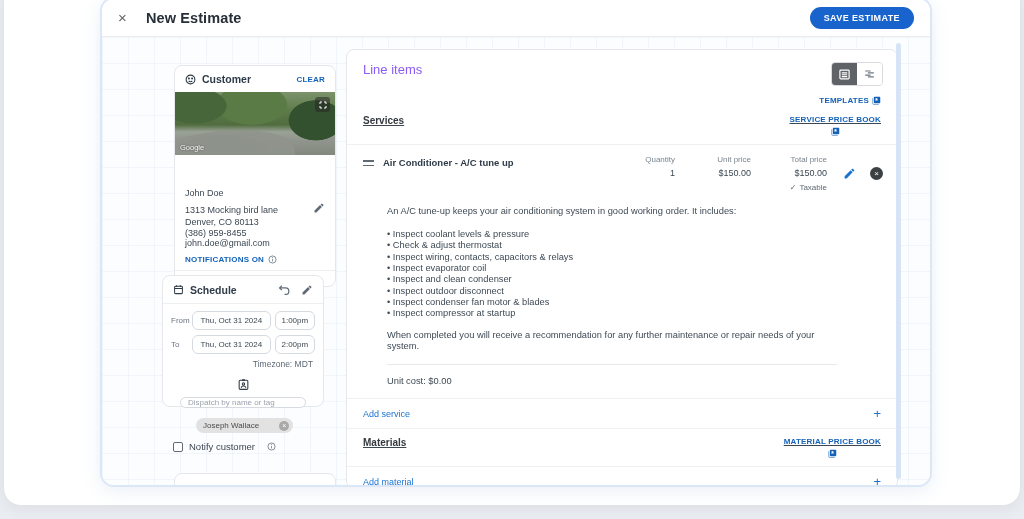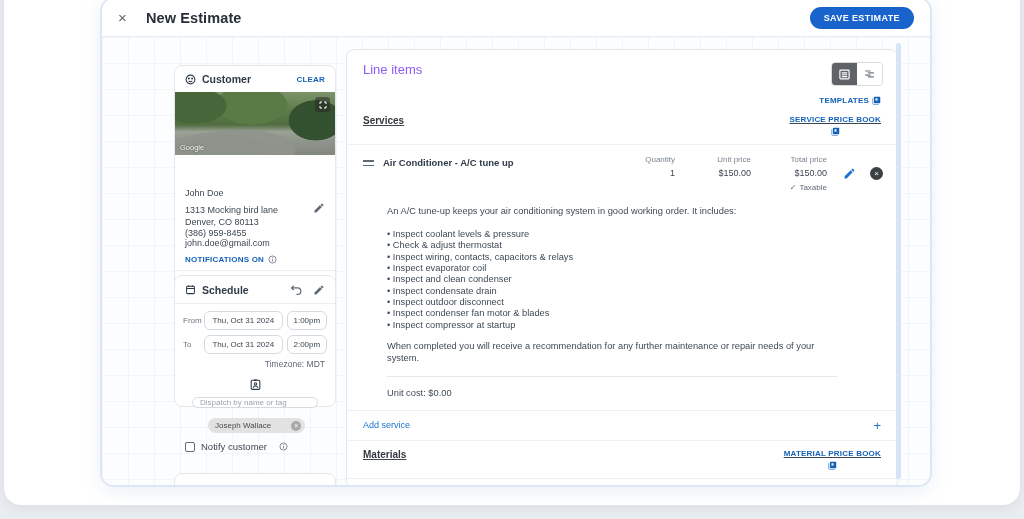--- a/index.html
+++ b/index.html
@@ -59,21 +59,21 @@
   .cd-row .grow { flex:1; }
   .cust-name { font-size:9px; color:#3c4752; margin-bottom:6px; }
   .cust-addr { font-size:9px; color:#3c4752; line-height:1.35; }
   .cust-line { font-size:9px; color:#3c4752; }
   .notif-row { display:flex; align-items:center; gap:4px; margin-top:7px; }
   .divider { border-top:1px solid #eceff2; }
   .history-row { display:flex; align-items:center; gap:7px; padding:8px 10px; cursor:pointer; }
   .history-row span { font-size:9.5px; color:#3c4752; }
 
   
-  .schedule-card { left:72px; top:238px; width:162px; height:132px; }
+  .schedule-card { left:60px; top:238px; width:162px; height:132px; }
   .sched-head { display:flex; align-items:center; padding:7px 10px; border-bottom:1px solid #eceff2; }
   .sched-head .ttl { font-size:10.5px; font-weight:bold; color:#2f3b48; margin-left:6px; }
   .sched-head .acts { margin-left:auto; display:flex; gap:10px; align-items:center; }
   .sched-body { padding:7px 8px 0; }
   .dt-row { display:flex; align-items:center; margin-bottom:5px; }
   .dt-label { font-size:8px; color:#6b7682; width:21px; flex:none; }
   .field { border:1px solid #d5dae0; border-radius:6px; background:#fff; font-size:8px; color:#3c4752;
     padding:4px 4px; text-align:center; cursor:text; white-space:nowrap; }
   .field.date { width:80px; margin-right:4px; }
   .field.time { width:41px; }
@@ -358,21 +358,20 @@
           </div>
         </div>
 
         <div class="desc">
           <p>An A/C tune-up keeps your air conditioning system in good working order. It includes:</p>
           <div class="b">• Inspect coolant levels &amp; pressure</div>
           <div class="b">• Check &amp; adjust thermostat</div>
           <div class="b">• Inspect wiring, contacts, capacitors &amp; relays</div>
           <div class="b">• Inspect evaporator coil</div>
           <div class="b">• Inspect and clean condenser</div>
-          <div class="b">• Inspect condensate drain</div>
           <div class="b">• Inspect outdoor disconnect</div>
           <div class="b">• Inspect condenser fan motor &amp; blades</div>
           <div class="b">• Inspect compressor at startup</div>
           <div class="gap"></div>
           <p>When completed you will receive a recommendation for any further maintenance or repair needs of your system.</p>
           <div class="desc-div"></div>
           <div class="unit-cost">Unit cost: $0.00</div>
         </div>
 
         <div class="add-row">

